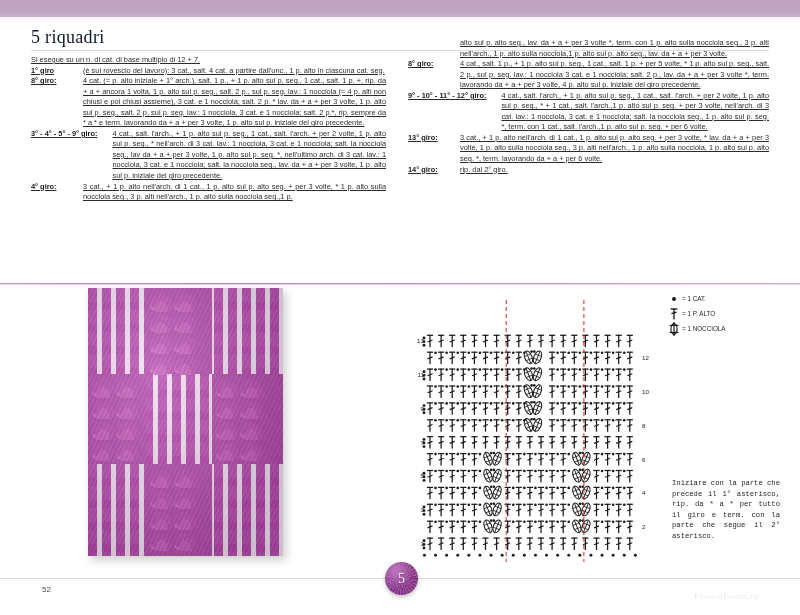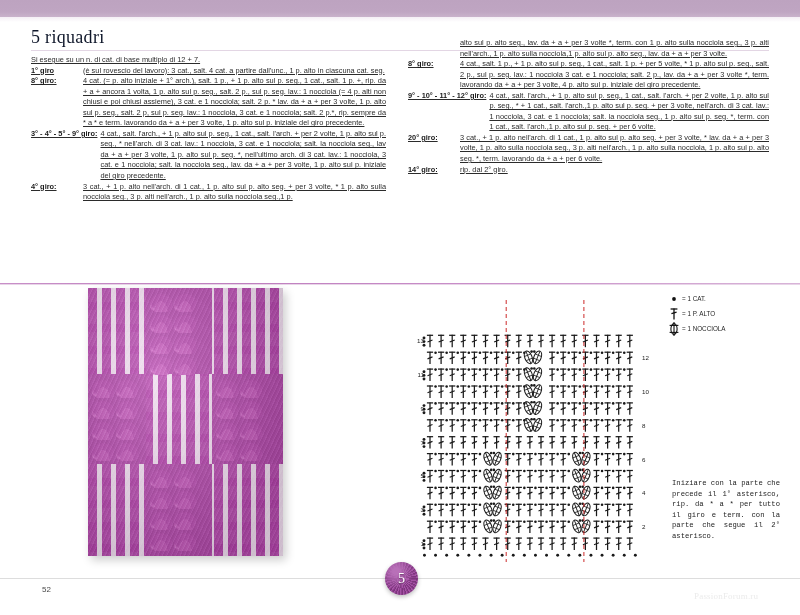--- a/index.html
+++ b/index.html
@@ -26,21 +26,21 @@
 
   
   .col{position:absolute;font-size:7.4px;line-height:10.55px;color:#2b2b2b;
     text-align:justify;text-decoration:underline;}
   .col.left{left:31px;top:55px;width:355px;}
   .col.right{left:408px;top:38px;width:361px;}
   .para{display:flex;margin-bottom:0px;}
   .para .lbl{font-weight:bold;white-space:nowrap;flex:0 0 auto;color:#1a1a1a;}
   .para .bodytxt{flex:1 1 auto;}
   .para.hang .lbl{width:52px;}
-  .para.hang2 .lbl{width:auto;margin-right:3px;}
+  .para.hang2 .lbl{width:auto;margin-right:15px;}
   .intro{margin-bottom:0px;}
   .indent{padding-left:52px;}
 
   
   .midrule{position:absolute;left:0;top:283px;width:800px;height:1.2px;
     background:linear-gradient(to right,#c88fc8 0%, #bf7fbf 30%, #c98fc9 60%, #d8b4d8 100%);}
   .midrule2{position:absolute;left:0;top:284.2px;width:800px;height:0.8px;
     background:#e8d5e8;}
 
   
@@ -142,21 +142,21 @@
       <span class="lbl">8° giro:</span>
       <span class="bodytxt">4 cat., salt. 1 p., + 1 p. alto sul p. seg., 1 cat., salt. 1 p. + per 5 volte, * 1 p. alto sul p. seg., salt. 2 p., sul p. seg. lav.: 1 nocciola 3 cat. e 1 nocciola; salt. 2 p., lav. da + a + per 3 volte *, term. lavorando da + a + per 3 volte, 4 p. alto sul p. iniziale del giro precedente.</span>
     </div>
 
     <div class="para hang2">
       <span class="lbl">9° - 10° - 11° - 12° giro:</span>
       <span class="bodytxt">4 cat., salt. l'arch., + 1 p. alto sul p. seg., 1 cat., salt. l'arch. + per 2 volte, 1 p. alto sul p. seg., * + 1 cat., salt. l'arch.,1 p. alto sul p. seg. + per 3 volte, nell'arch. di 3 cat. lav.: 1 nocciola, 3 cat. e 1 nocciola; salt. la nocciola seg., 1 p. alto sul p. seg. *, term. con 1 cat., salt. l'arch.,1 p. alto sul p. seg. + per 6 volte.</span>
     </div>
 
     <div class="para hang">
-      <span class="lbl">20° giro:</span>
+      <span class="lbl">13° giro:</span>
       <span class="bodytxt">3 cat., + 1 p. alto nell'arch. di 1 cat., 1 p. alto sul p. alto seg. + per 3 volte, * lav. da + a + per 3 volte, 1 p. alto sulla nocciola seg., 3 p. alti nell'arch., 1 p. alto sulla nocciola, 1 p. alto sul p. alto seg. *, term. lavorando da + a + per 6 volte.</span>
     </div>
 
     <div class="para hang">
       <span class="lbl">14° giro:</span>
       <span class="bodytxt">rip. dal 2° giro.</span>
     </div>
   </div>
 
   <div class="midrule"></div>

